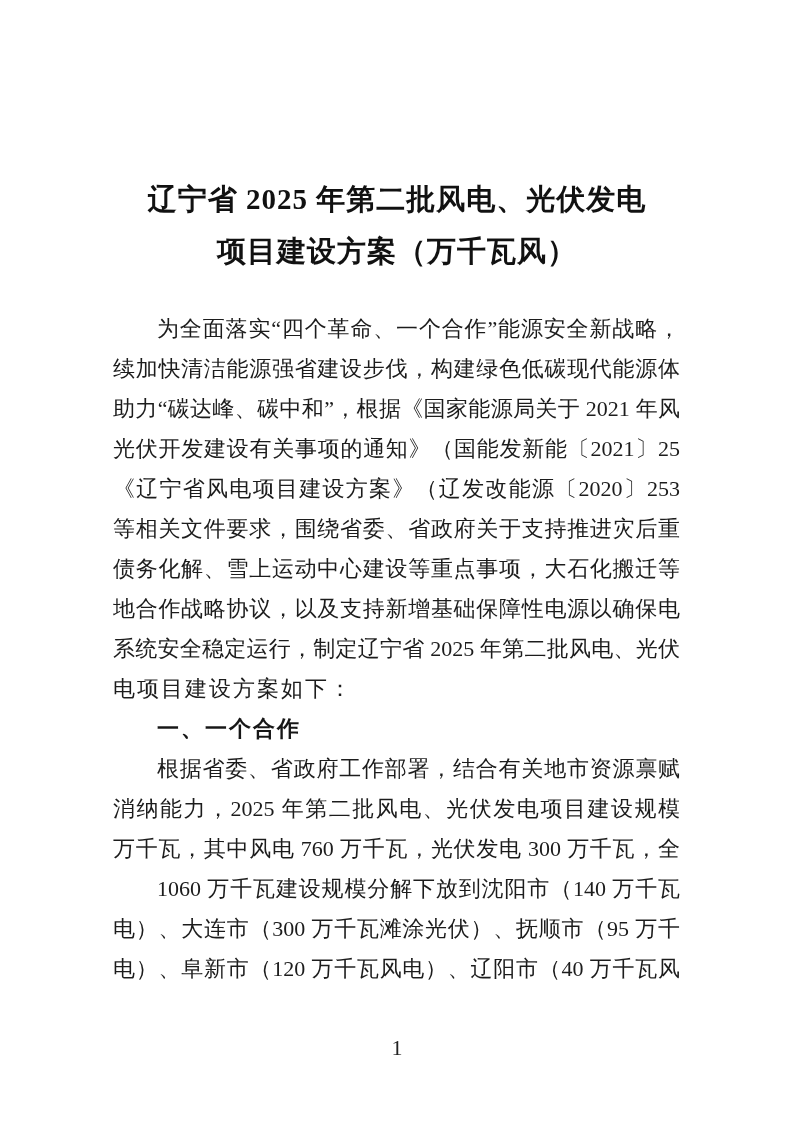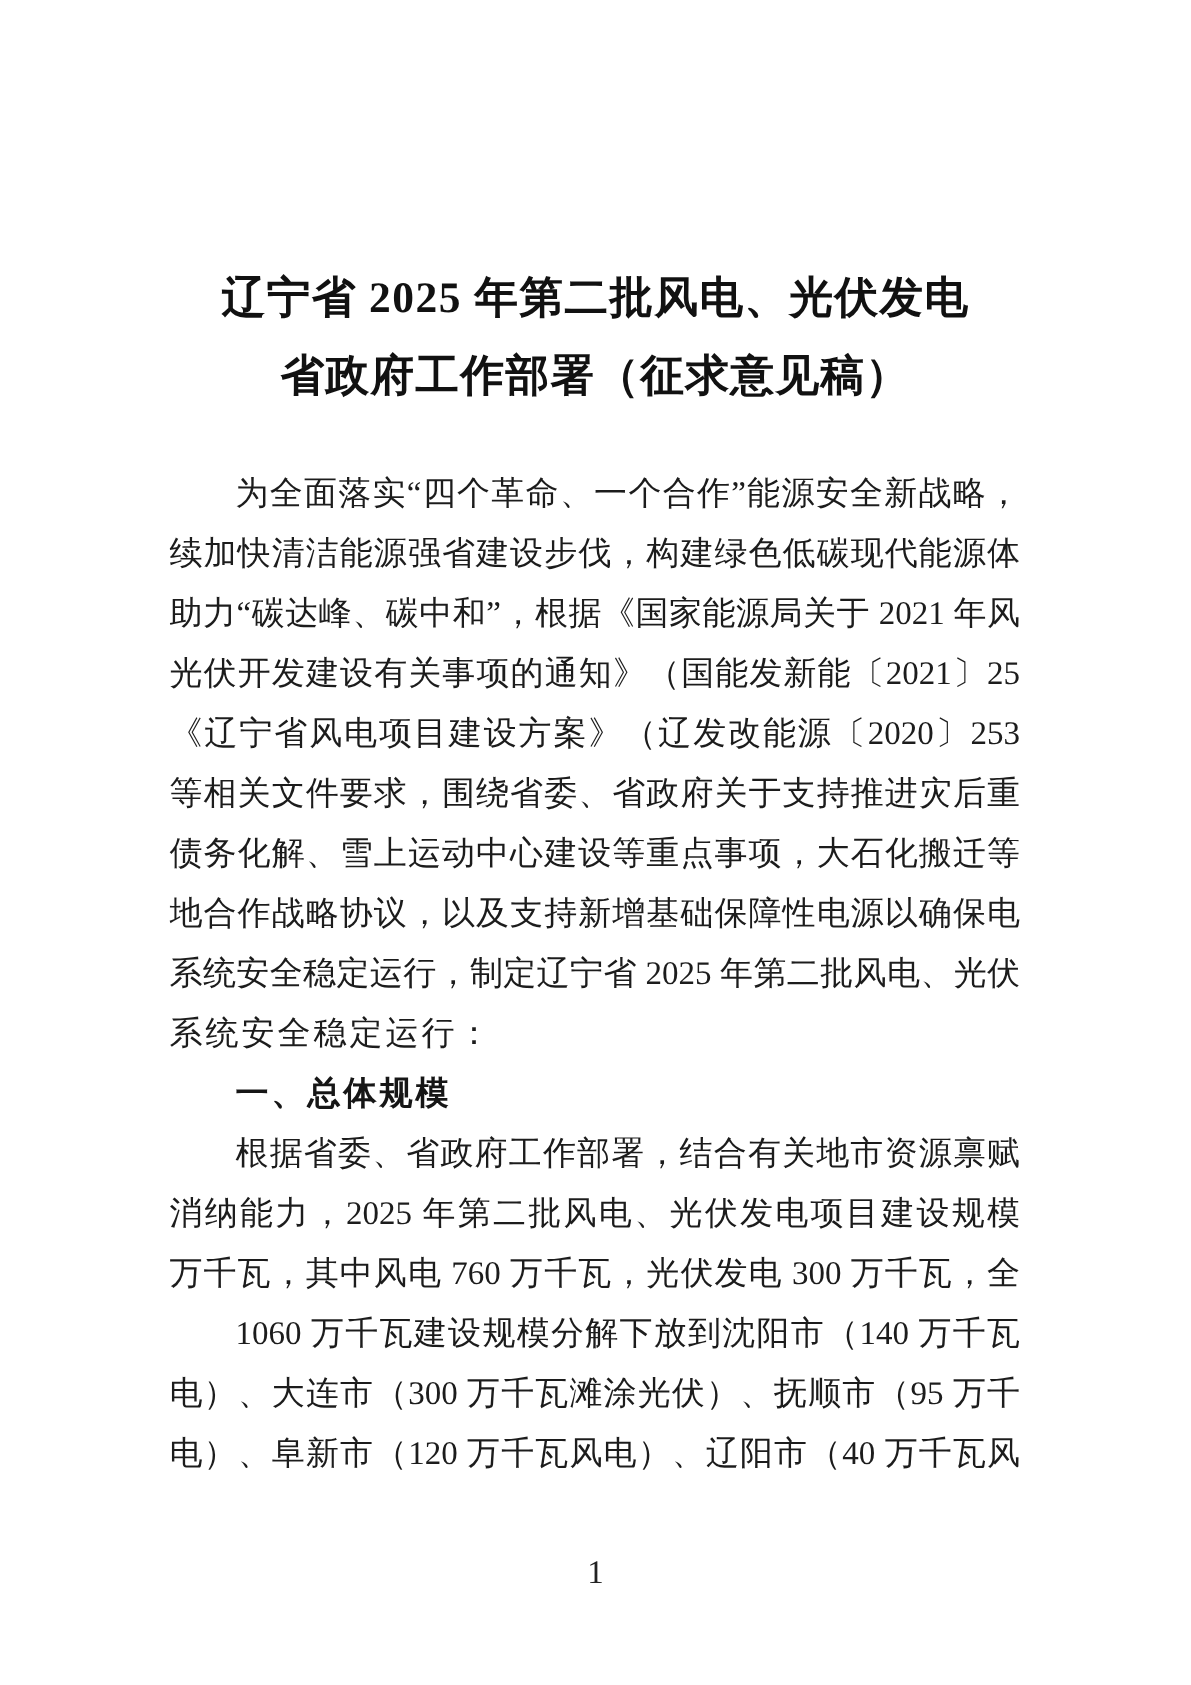--- a/index.html
+++ b/index.html
@@ -62,39 +62,39 @@
     color: #222222;
   }
 </style>
 </head>
 <body>
 
 <div class="page">
 
   <div class="doc-title">
     <div>辽宁省 2025 年第二批风电、光伏发电</div>
-    <div>省政府工作部署（征求意见稿）</div>
+    <div>项目建设方案（万千瓦风）</div>
   </div>
 
   <div class="body-text">
 
     <div>
       <div class="ln j ind">为全面落实“四个革命、一个合作”能源安全新战略，持</div>
       <div class="ln j">续加快清洁能源强省建设步伐，构建绿色低碳现代能源体系，</div>
       <div class="ln j">助力“碳达峰、碳中和”，根据《国家能源局关于 2021 年风电、</div>
       <div class="ln j">光伏开发建设有关事项的通知》（国能发新能〔2021〕25 号）</div>
       <div class="ln j">《辽宁省风电项目建设方案》（辽发改能源〔2020〕253 号）</div>
       <div class="ln j">等相关文件要求，围绕省委、省政府关于支持推进灾后重建、</div>
       <div class="ln j">债务化解、雪上运动中心建设等重点事项，大石化搬迁等央</div>
       <div class="ln j">地合作战略协议，以及支持新增基础保障性电源以确保电力</div>
       <div class="ln j">系统安全稳定运行，制定辽宁省 2025 年第二批风电、光伏发</div>
-      <div class="ln last">系统安全稳定运行：</div>
+      <div class="ln last">电项目建设方案如下：</div>
     </div>
 
-    <div class="ln ind heading">一、总体规模</div>
+    <div class="ln ind heading">一、一个合作</div>
 
     <div>
       <div class="ln j ind">根据省委、省政府工作部署，结合有关地市资源禀赋和</div>
       <div class="ln j">消纳能力，2025 年第二批风电、光伏发电项目建设规模 1060</div>
       <div class="ln j">万千瓦，其中风电 760 万千瓦，光伏发电 300 万千瓦，全部</div>
     </div>
 
     <div>
       <div class="ln j ind">1060 万千瓦建设规模分解下放到沈阳市（140 万千瓦风</div>
       <div class="ln j">电）、大连市（300 万千瓦滩涂光伏）、抚顺市（95 万千瓦风</div>

